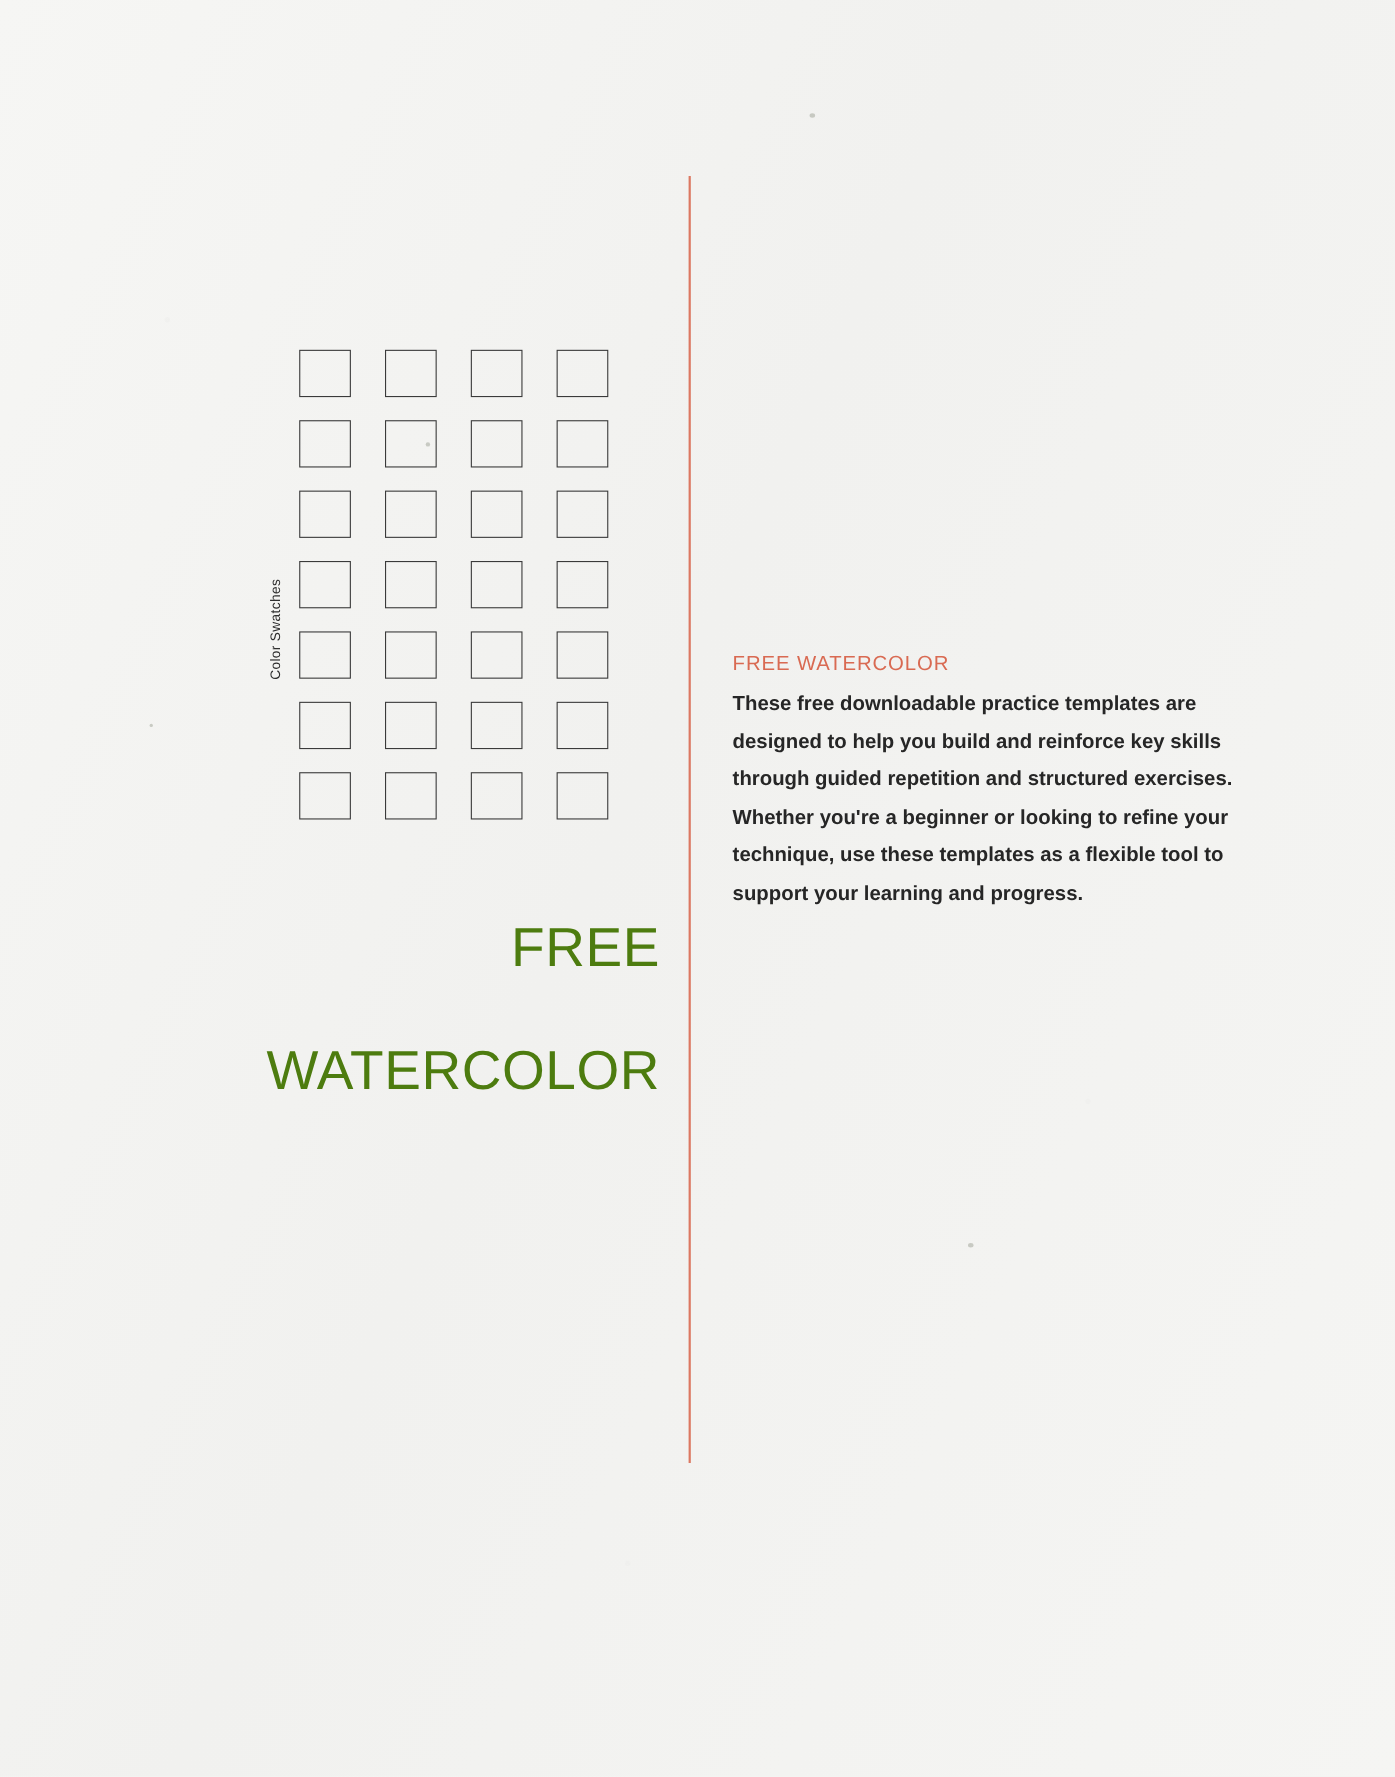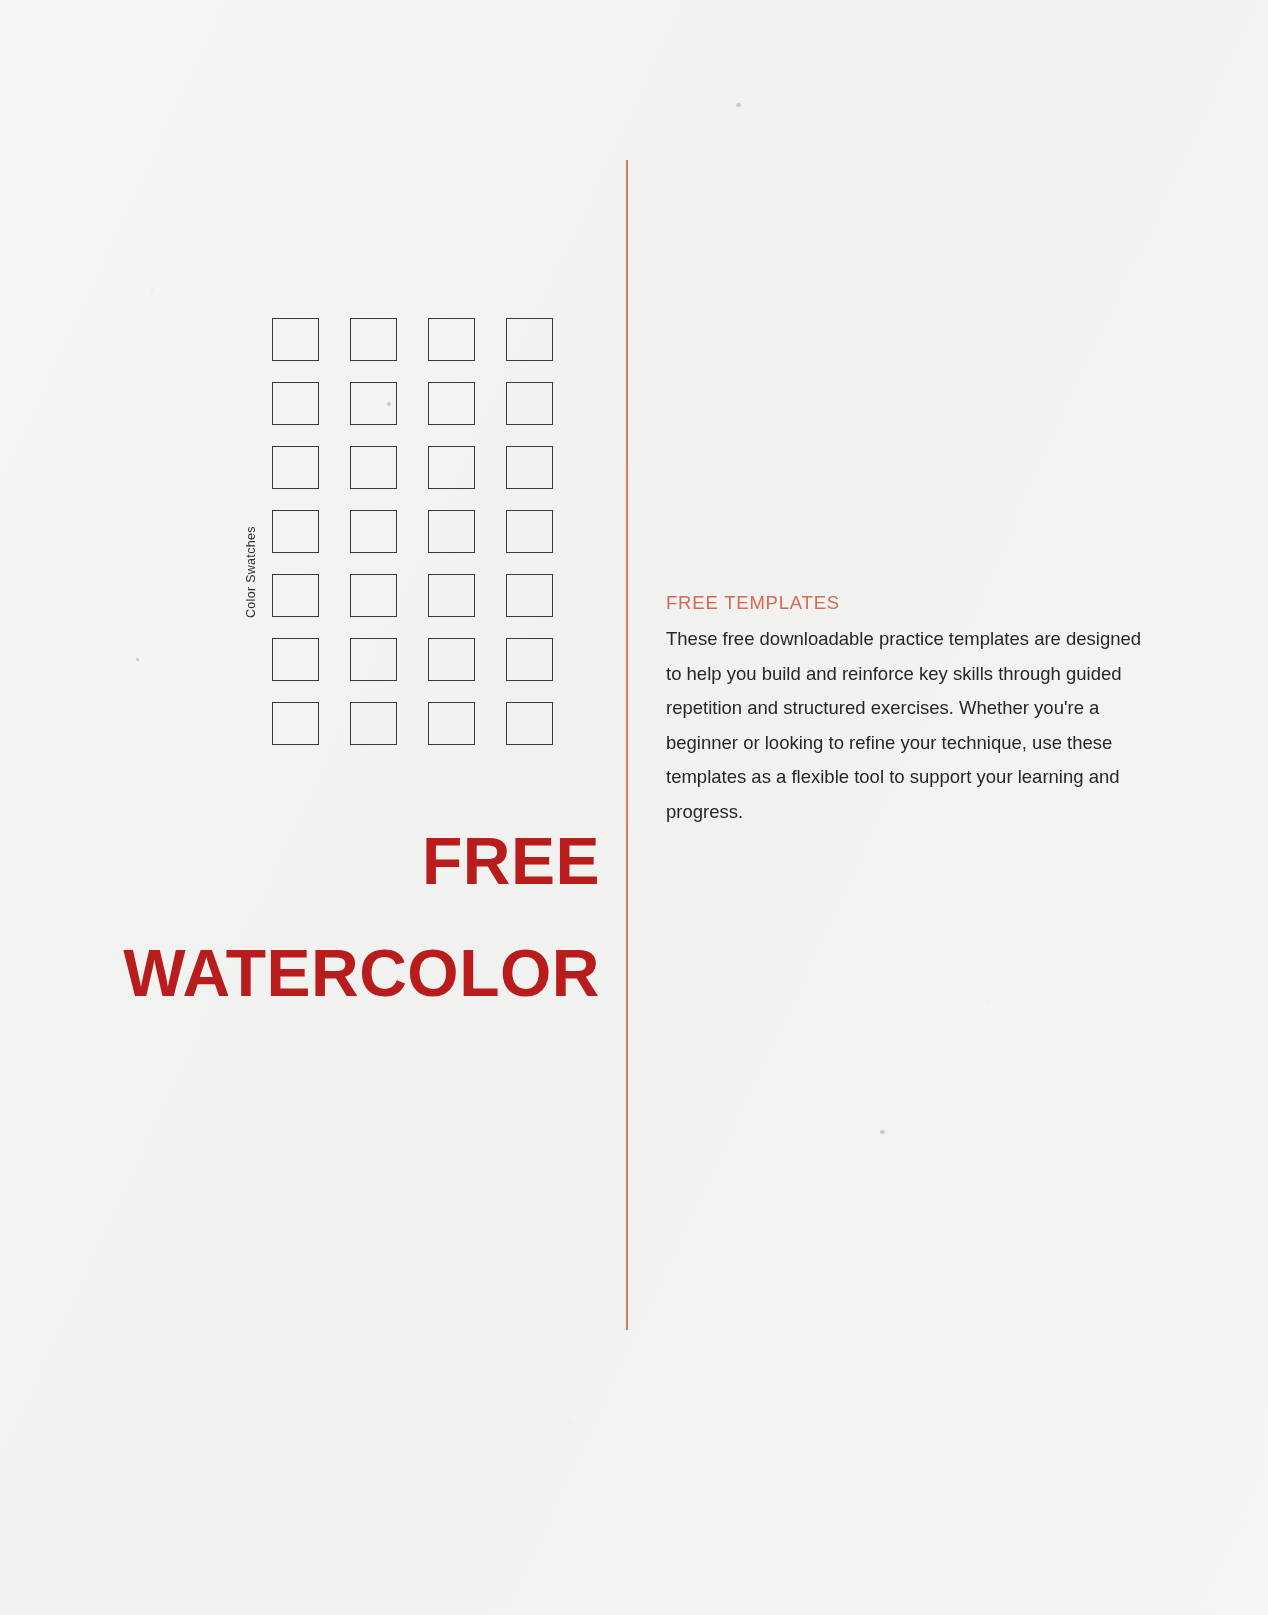--- a/index.html
+++ b/index.html
@@ -75,25 +75,25 @@
     white-space: nowrap;
   }
 
   
   .title {
     position: absolute;
     left: 90px;
     top: 805px;
     width: 510px;
     text-align: right;
-    color: #b91c1c;
-    font-size: 66px;
+    color: #4d7c0f;
+    font-size: 50px;
     line-height: 112px;
     letter-spacing: 0.5px;
-    font-weight: 700;
+    font-weight: 400;
   }
   .title-line {
     display: block;
     white-space: nowrap;
   }
 
   
   .copy {
     position: absolute;
     left: 666px;
@@ -105,21 +105,21 @@
     font-size: 18.5px;
     letter-spacing: 0.8px;
     margin: 0 0 8px 0;
     font-weight: 400;
   }
   .copy-body {
     color: #262626;
     font-size: 18.5px;
     line-height: 34.5px;
     margin: 0;
-    font-weight: 400;
+    font-weight: 700;
   }
 
   
   .speck {
     position: absolute;
     background: rgba(120,125,110,0.35);
     border-radius: 50%;
     pointer-events: none;
   }
 </style>
@@ -169,16 +169,16 @@
       <div class="swatch"></div>
     </div>
   </div>
 
   <div class="title">
     <span class="title-line">FREE</span>
     <span class="title-line">WATERCOLOR</span>
   </div>
 
   <div class="copy">
-    <p class="copy-eyebrow">FREE TEMPLATES</p>
+    <p class="copy-eyebrow">FREE WATERCOLOR</p>
     <p class="copy-body">These free downloadable practice templates are designed to help you build and reinforce key skills through guided repetition and structured exercises. Whether you're a beginner or looking to refine your technique, use these templates as a flexible tool to support your learning and progress.</p>
   </div>
 </div>
 
 </body></html>

